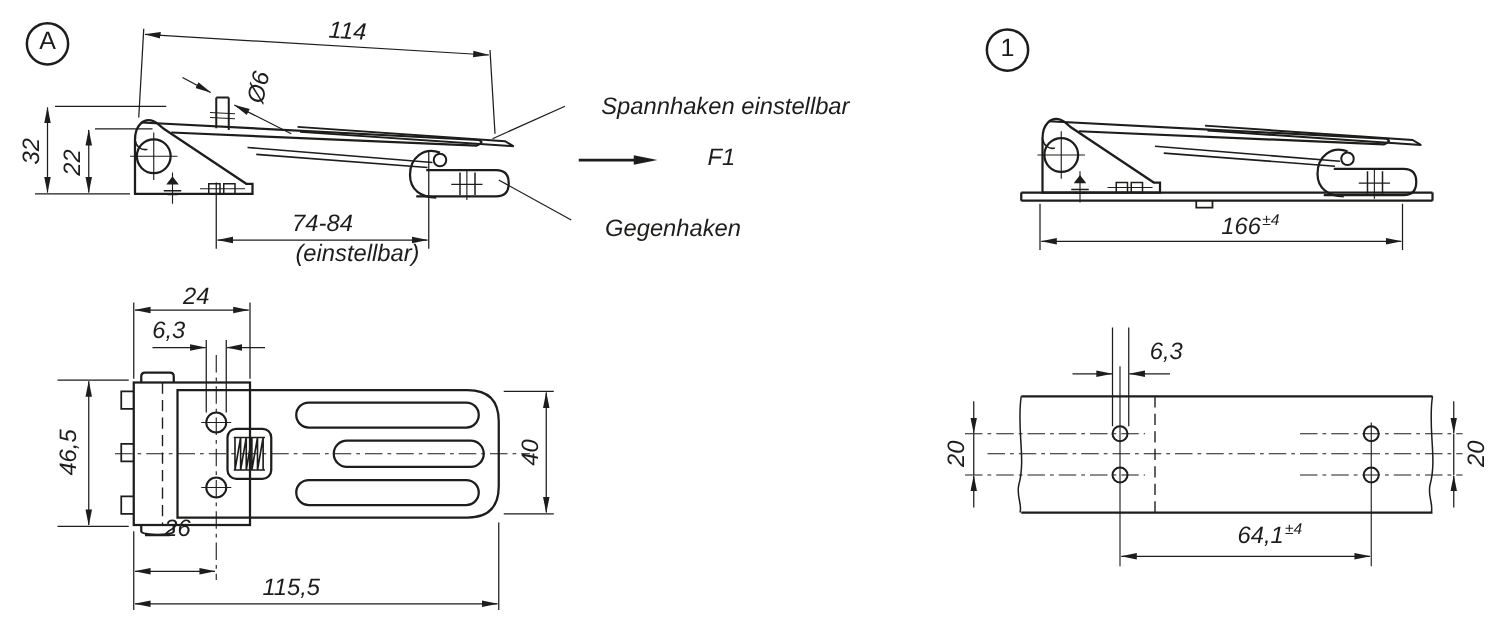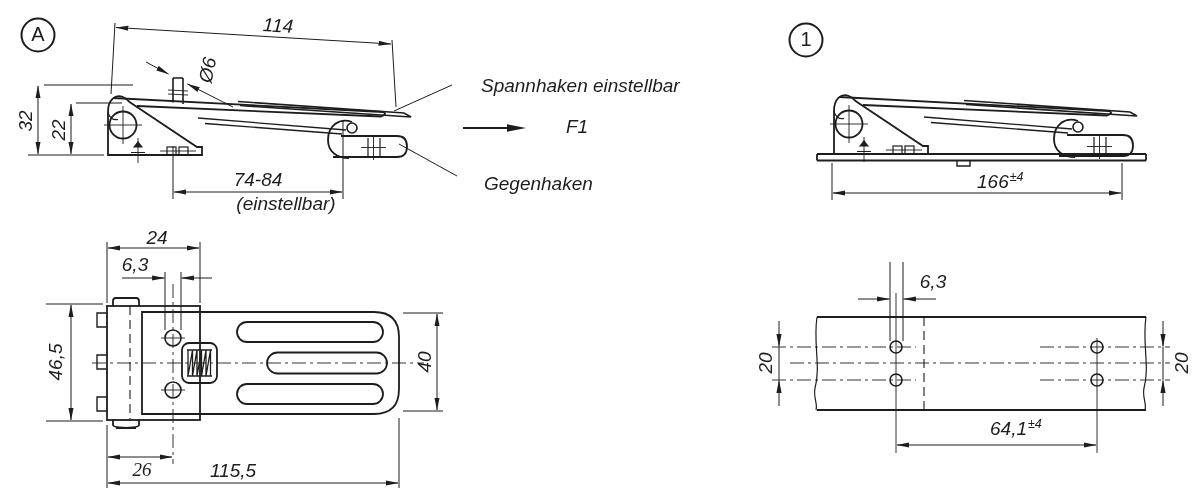--- a/index.html
+++ b/index.html
@@ -171,21 +171,21 @@
   <div class="t" style="left:258px; top:180px;font-style:italic;">74-84</div>
   <div class="t" style="left:262px; top:204px;margin-left:24px;">(einstellbar)</div>
   <div class="t left" style="left:456px; top:86px;">Spannhaken einstellbar</div>
   <div class="t left" style="left:541px; top:127px;">F1</div>
   <div class="t left" style="left:459px; top:184px;text-align:center;">Gegenhaken</div>
 
   <div class="t" style="left:157px; top:238px;">24</div>
   <div class="t" style="left:135px; top:265px;">6,3</div>
   <div class="t r90" style="left:56px; top:362px;">46,5</div>
   <div class="t r90" style="left:425px; top:362px;">40</div>
-  <div class="t" style="left:142px; top:470px;font-family:Liberation Serif, serif;">26</div>
+  <div class="t" style="left:142px; top:424px;">26</div>
   <div class="t" style="left:233px; top:471px;">115,5</div>
 
   <div class="t left" style="left:952px; top:182px;"><span>166</span><span class="sup">±4</span></div>
 
   <div class="t" style="left:933px; top:282px;">6,3</div>
   <div class="t r90" style="left:766px; top:363px;">20</div>
   <div class="t r90" style="left:1182px; top:363px;">20</div>
   <div class="t left" style="left:965px; top:429px;"><span>64,1</span><span class="sup">±4</span></div>
 
 </div>

